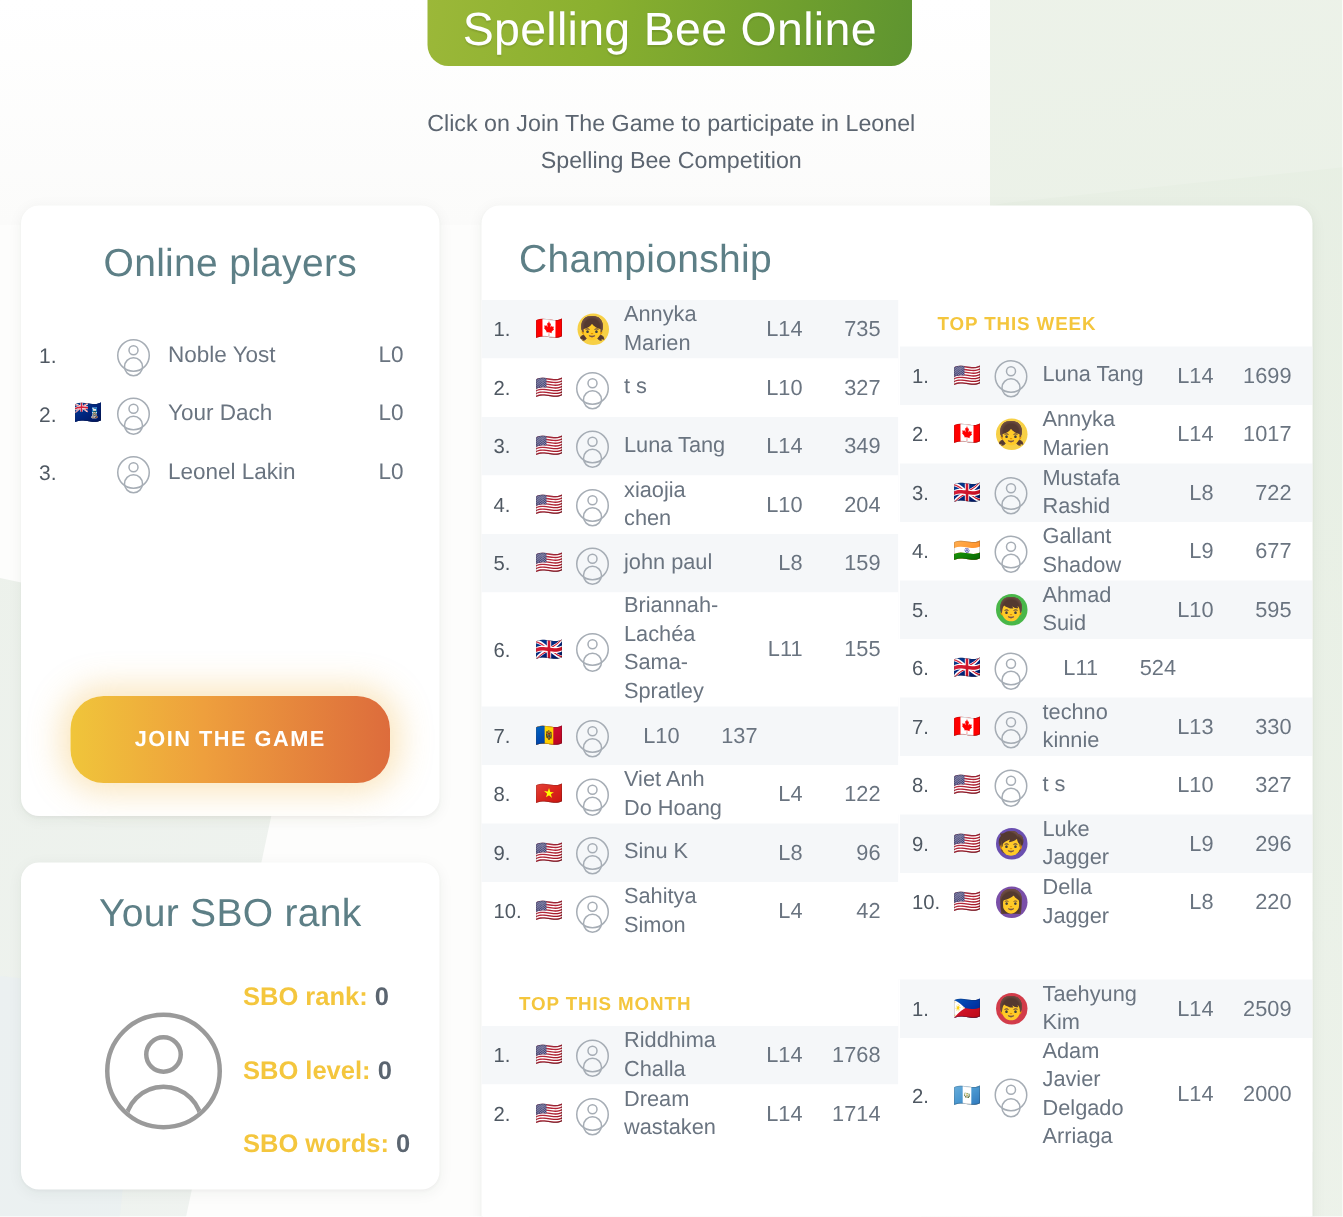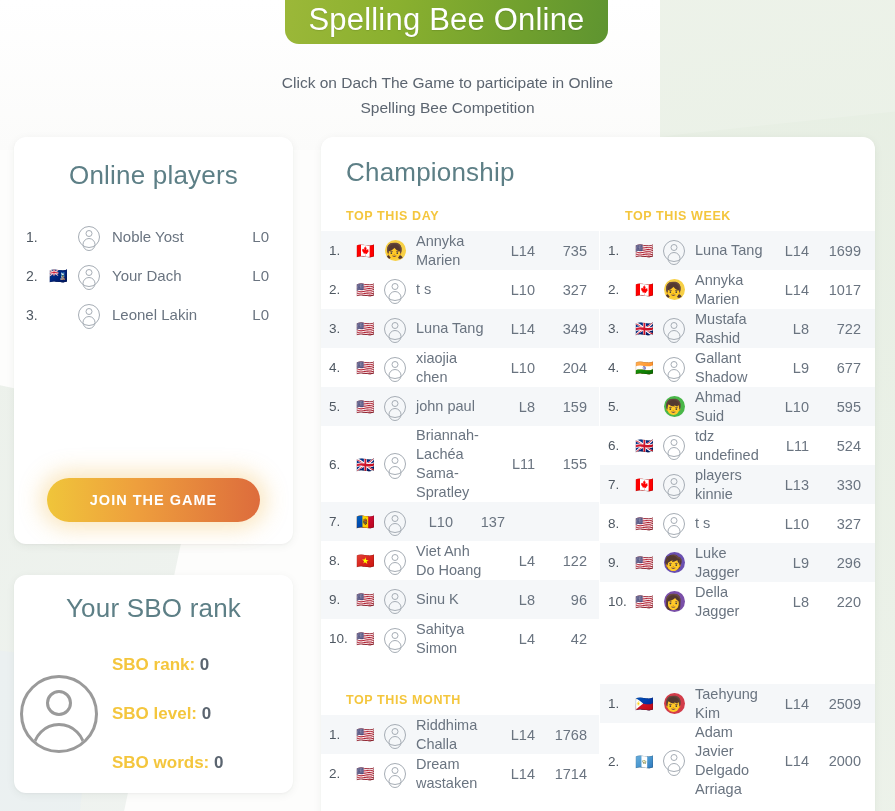--- a/index.html
+++ b/index.html
@@ -252,40 +252,41 @@
   
   .join-wrap {
     position: absolute;
     left: 0; right: 0;
     bottom: 22px;
     display: flex;
     justify-content: center;
   }
   .join-btn {
     width: 213px;
-    height: 44px;
+    height: 58px;
     border: none;
     border-radius: 22px;
     background: linear-gradient(90deg, #f0c53a 0%, #ee9f3d 42%, #dd6c3c 100%);
     color: #ffffff;
     font-size: 14.5px;
     font-weight: 700;
     letter-spacing: 1.0px;
     cursor: pointer;
     box-shadow: 0 0 22px 6px rgba(240,180,60,.34);
     font-family: "Liberation Sans", sans-serif;
     margin-top: 21px;
   }
 
   
   .rank-body {
     display: flex;
     align-items: center;
     margin-top: 16px;
-    padding: 0 18px 0 6px;
+    padding: 0 18px 0 28px;
+    margin-left: 28px;
   }
   .rank-avatar {
     flex: 0 0 auto;
     width: 78px;
     height: 78px;
     border-radius: 50%;
     border: 3.5px solid #9a9a9a;
     position: relative;
     box-sizing: border-box;
     overflow: hidden;
@@ -437,21 +438,21 @@
   <div class="bg-white-top"></div>
 </div>
 
 <div class="page">
 
   <div class="title-banner">
     <span>Spelling Bee Online</span>
   </div>
 
   <div class="subtitle">
-    <span class="l1">Click on Dach The Game to participate in Online</span>
+    <span class="l1">Click on Join The Game to participate in Leonel</span>
     <span class="l2">Spelling Bee Competition</span>
   </div>
 
   <div class="card" id="online-card">
     <div class="card-title">Online players</div>
     <div class="op-list" id="op-list">
         <div class="op-row">
           <div class="op-rank">1.</div>
           <div class="op-flag"></div>
           <div class="op-avatar">
@@ -493,21 +494,20 @@
           <div class="rank-stat"><span>SBO level: </span><span class="val">0</span></div>
           <div class="rank-stat"><span>SBO words: </span><span class="val">0</span></div>
         </div>
     </div>
   </div>
 
   <div class="card" id="champ-card">
     <div class="card-title">Championship</div>
     <div class="champ-grid" id="champ-grid">
         <div class="lb-col left">
-          <div class="lb-head">TOP THIS DAY</div>
           <div class="lb-row odd">
             <div class="lb-rank">1.</div>
             <div class="lb-flag">🇨🇦</div>
             <div class="lb-avatar">
               <div class="emoji-av" style="background: rgb(247, 208, 70);">👧</div>
             </div>
             <div class="lb-name">Annyka Marien</div>
             <div class="lb-level">L14</div>
             <div class="lb-score">735</div>
           </div>
@@ -653,31 +653,30 @@
             <div class="lb-name">Ahmad Suid</div>
             <div class="lb-level">L10</div>
             <div class="lb-score">595</div>
           </div>
           <div class="lb-row even">
             <div class="lb-rank">6.</div>
             <div class="lb-flag">🇬🇧</div>
             <div class="lb-avatar">
               <div class="av-circle"></div>
             </div>
-            <div class="lb-name">tdz undefined</div>
             <div class="lb-level">L11</div>
             <div class="lb-score">524</div>
           </div>
           <div class="lb-row odd">
             <div class="lb-rank">7.</div>
             <div class="lb-flag">🇨🇦</div>
             <div class="lb-avatar">
               <div class="av-circle"></div>
             </div>
-            <div class="lb-name">players kinnie</div>
+            <div class="lb-name">techno kinnie</div>
             <div class="lb-level">L13</div>
             <div class="lb-score">330</div>
           </div>
           <div class="lb-row even">
             <div class="lb-rank">8.</div>
             <div class="lb-flag">🇺🇸</div>
             <div class="lb-avatar">
               <div class="av-circle"></div>
             </div>
             <div class="lb-name">t s</div>

